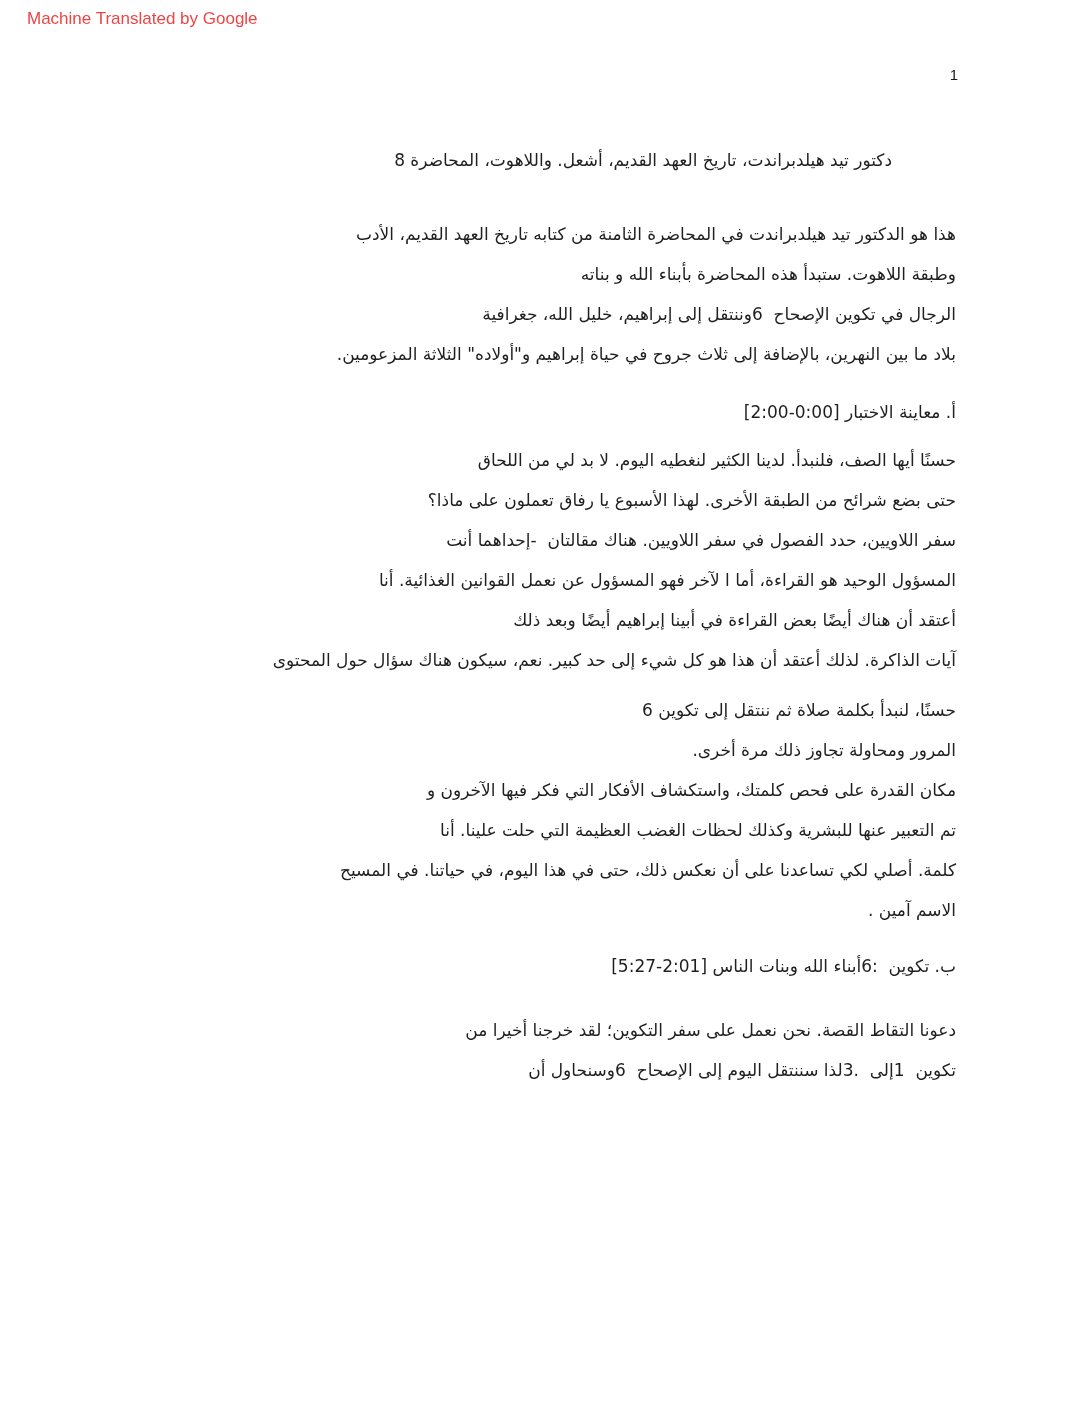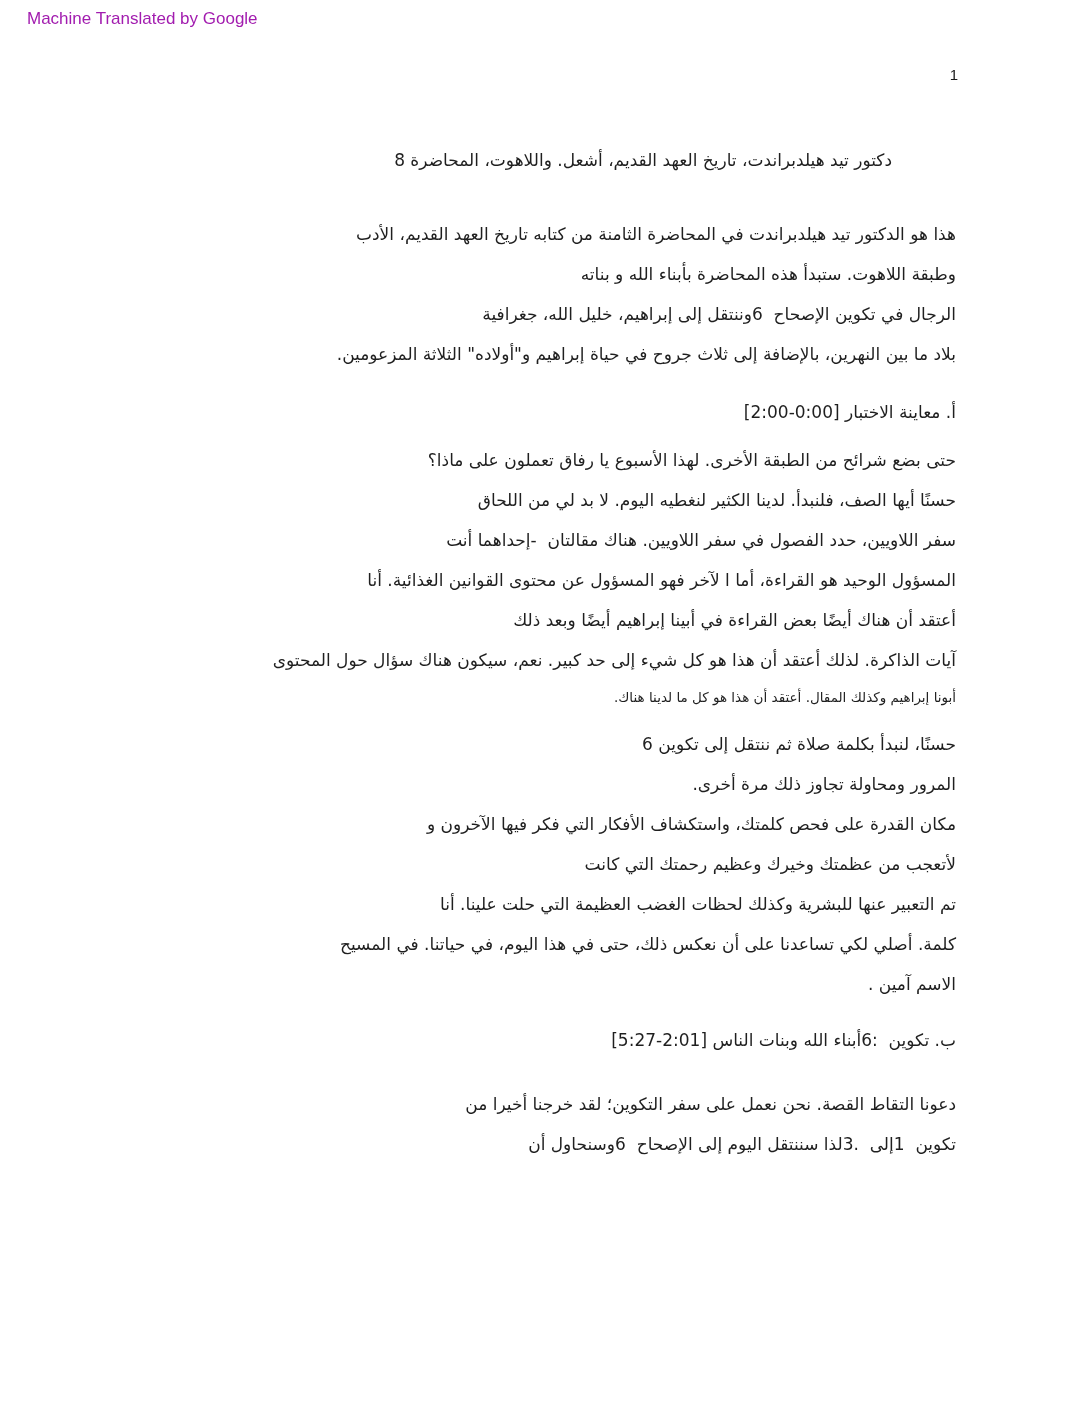--- a/index.html
+++ b/index.html
@@ -7,21 +7,21 @@
     width: 1088px; height: 1408px;
     background: #ffffff;
     position: relative;
     font-family: "DejaVu Sans", sans-serif;
     color: #1f1f1f;
     overflow: hidden;
   }
   .banner {
     position: absolute; left: 27px; top: 9px;
     font-family: "Liberation Sans", sans-serif;
-    font-size: 17px; color: #a21caf;
+    font-size: 17px; color: #ef4444;
   }
   .pagenum {
     position: absolute; top: 66px; right: 130px;
     font-family: "Liberation Sans", sans-serif;
     font-size: 15px; color: #1a1a1a;
   }
   .content {
     position: absolute; left: 130px; top: 12px;
     width: 826px;
     direction: rtl;
@@ -66,34 +66,32 @@
     <div class="line">وطبقة اللاهوت. ستبدأ هذه المحاضرة بأبناء الله و بناته</div>
     <div class="line">الرجال في تكوين الإصحاح  6وننتقل إلى إبراهيم، خليل الله، جغرافية</div>
     <div class="line">بلاد ما بين النهرين، بالإضافة إلى ثلاث جروح في حياة إبراهيم و"أولاده" الثلاثة المزعومين.</div>
   </div>
 
   <div class="heading-a">
     <div class="line">أ. معاينة الاختبار [0:00-2:00]</div>
   </div>
 
   <div class="p2">
+    <div class="line">حسنًا أيها الصف، فلنبدأ. لدينا الكثير لنغطيه اليوم. لا بد لي من اللحاق</div>
     <div class="line">حتى بضع شرائح من الطبقة الأخرى. لهذا الأسبوع يا رفاق تعملون على ماذا؟</div>
-    <div class="line">حسنًا أيها الصف، فلنبدأ. لدينا الكثير لنغطيه اليوم. لا بد لي من اللحاق</div>
     <div class="line">سفر اللاويين، حدد الفصول في سفر اللاويين. هناك مقالتان  -إحداهما أنت</div>
-    <div class="line">المسؤول الوحيد هو القراءة، أما ا لآخر فهو المسؤول عن محتوى القوانين الغذائية. أنا</div>
+    <div class="line">المسؤول الوحيد هو القراءة، أما ا لآخر فهو المسؤول عن نعمل القوانين الغذائية. أنا</div>
     <div class="line">أعتقد أن هناك أيضًا بعض القراءة في أبينا إبراهيم أيضًا وبعد ذلك</div>
     <div class="line">آيات الذاكرة. لذلك أعتقد أن هذا هو كل شيء إلى حد كبير. نعم، سيكون هناك سؤال حول المحتوى</div>
-    <div class="line-small">أبونا إبراهيم وكذلك المقال. أعتقد أن هذا هو كل ما لدينا هناك.</div>
   </div>
 
   <div class="p3">
     <div class="line">حسنًا، لنبدأ بكلمة صلاة ثم ننتقل إلى تكوين 6</div>
     <div class="line">المرور ومحاولة تجاوز ذلك مرة أخرى.</div>
     <div class="line">مكان القدرة على فحص كلمتك، واستكشاف الأفكار التي فكر فيها الآخرون و</div>
-    <div class="line">لأتعجب من عظمتك وخيرك وعظيم رحمتك التي كانت</div>
     <div class="line">تم التعبير عنها للبشرية وكذلك لحظات الغضب العظيمة التي حلت علينا. أنا</div>
     <div class="line">كلمة. أصلي لكي تساعدنا على أن نعكس ذلك، حتى في هذا اليوم، في حياتنا. في المسيح</div>
     <div class="line">الاسم آمين .</div>
   </div>
 
   <div class="heading-b">
     <div class="line">ب. تكوين  :6أبناء الله وبنات الناس [2:01-5:27]</div>
   </div>
 
   <div class="p4">

